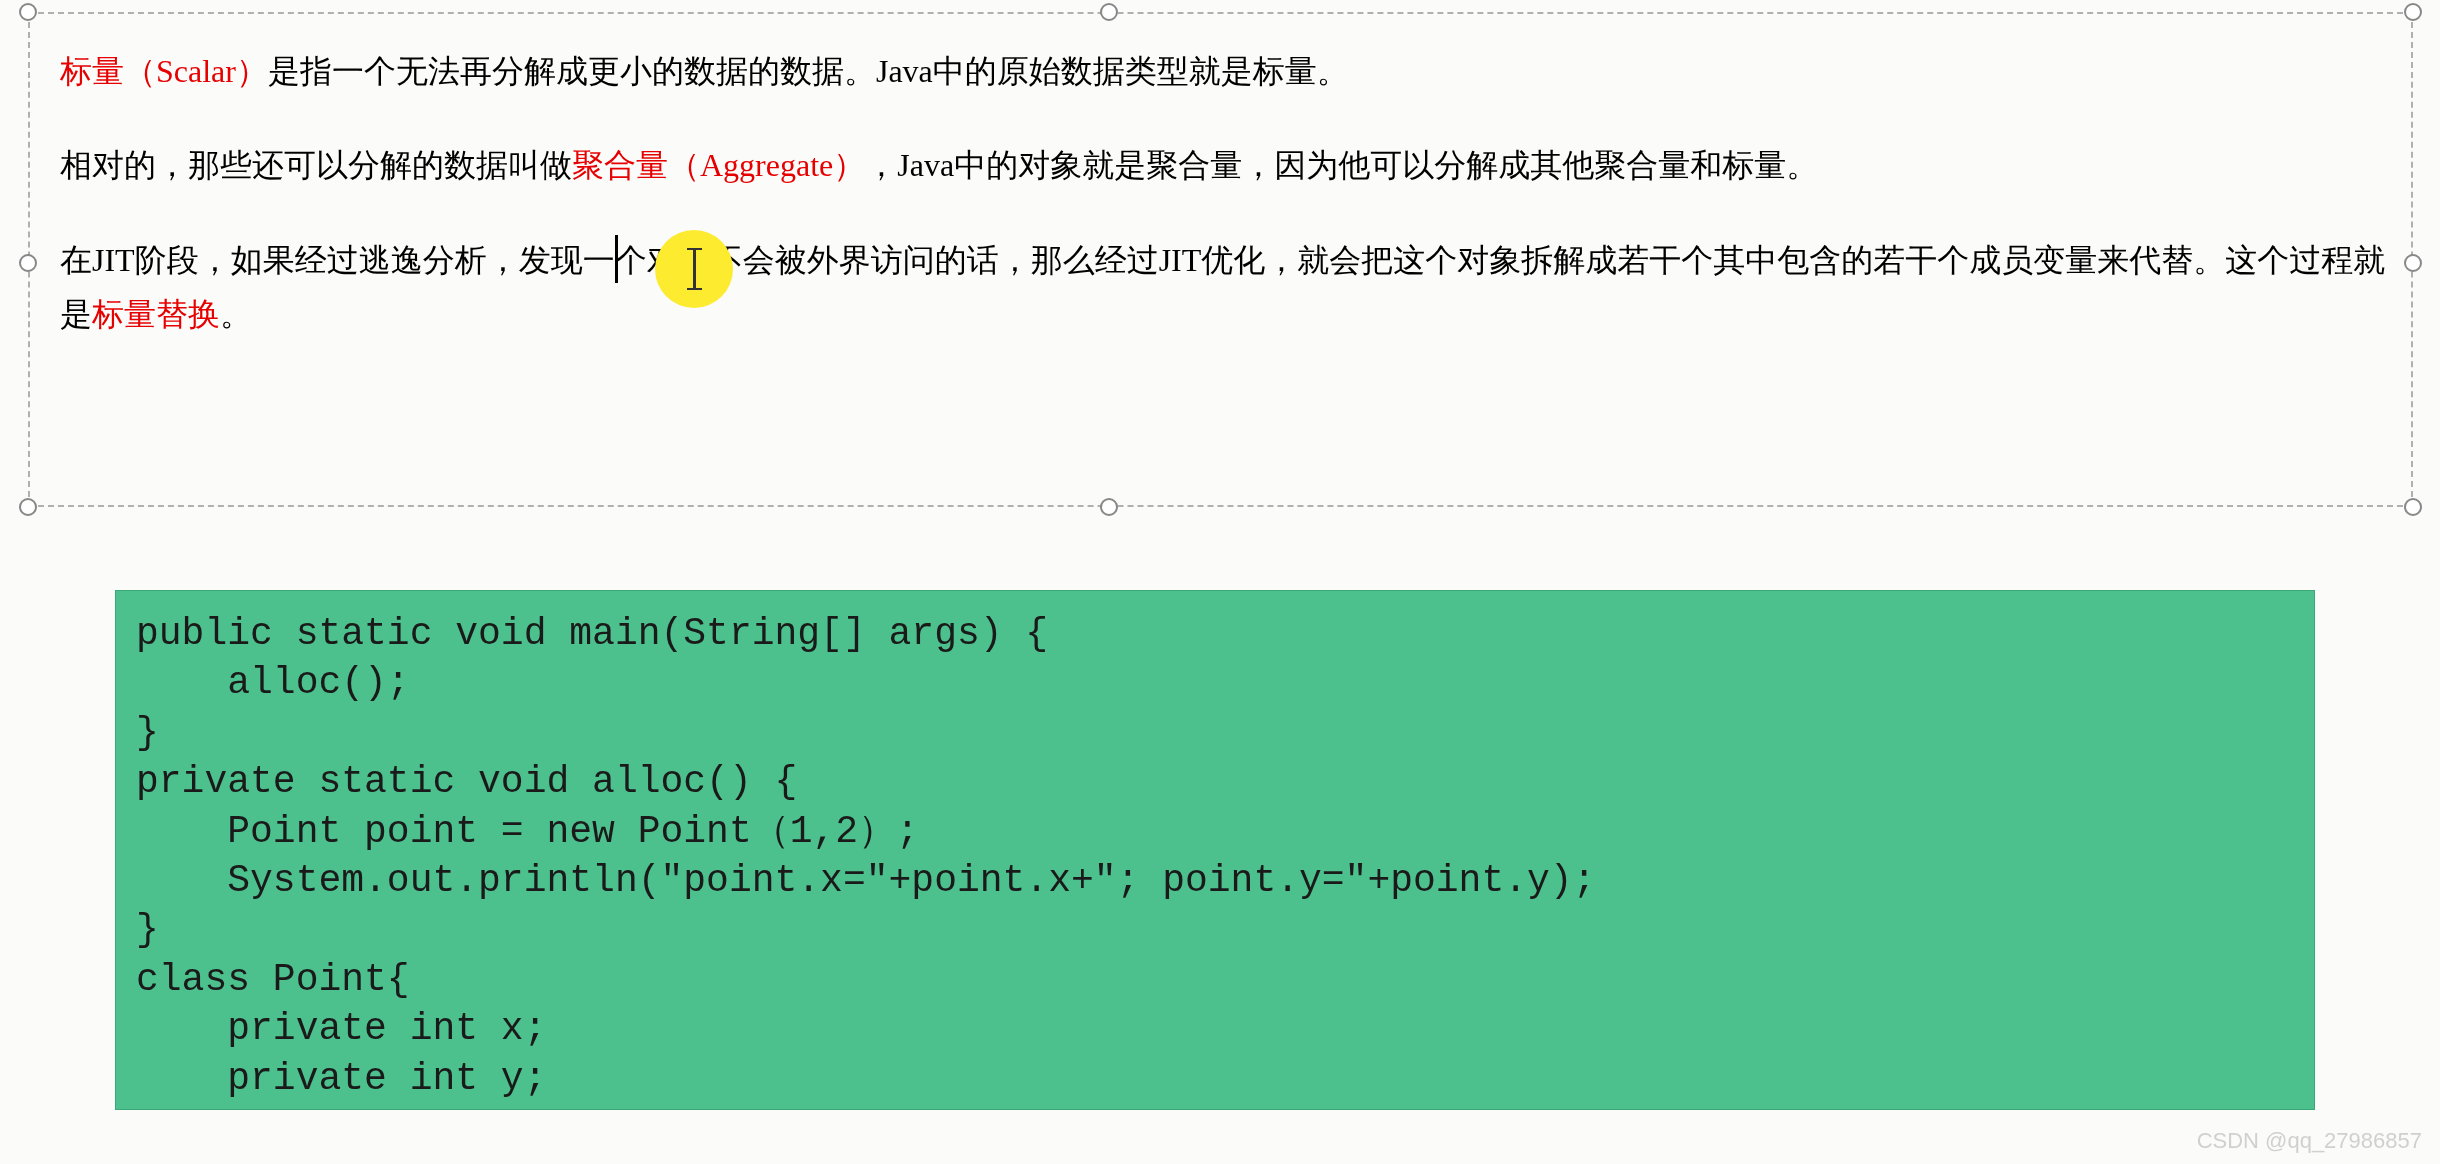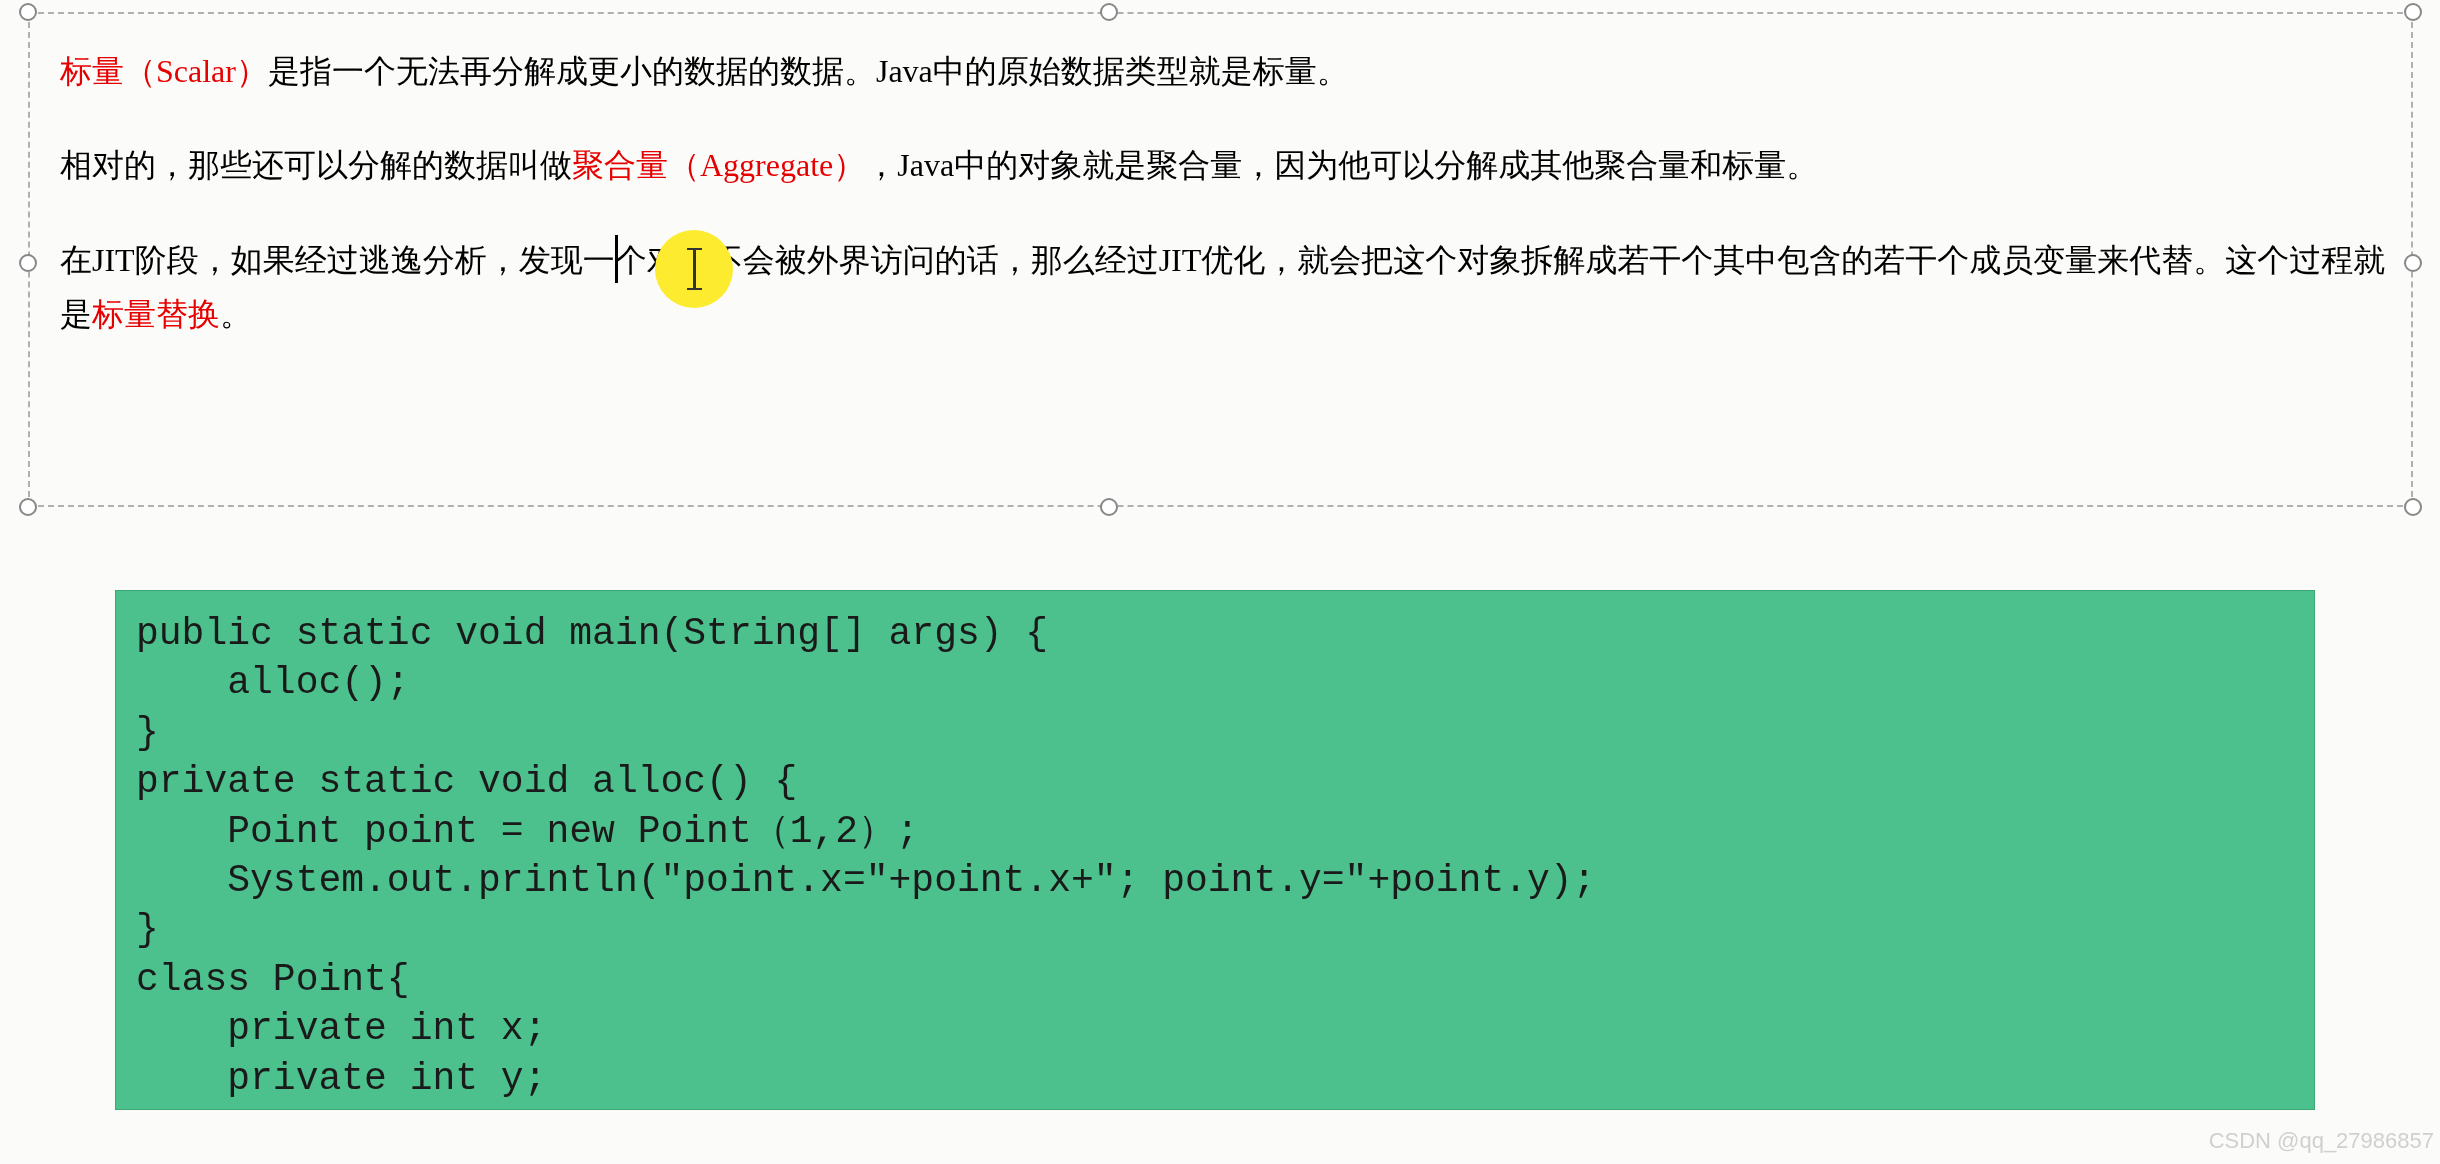--- a/index.html
+++ b/index.html
@@ -92,21 +92,21 @@
       padding: 18px 20px;
       font-family: "Consolas", "Courier New", monospace;
       font-size: 38px;
       line-height: 1.3;
       color: #1a1a1a;
       white-space: pre;
       overflow: hidden;
     }
     .watermark {
       position: absolute;
-      right: 6px;
+      right: 18px;
       bottom: 10px;
       font-size: 22px;
       color: #d0d0d0;
       font-family: sans-serif;
     }
   </style>
 </head>
 <body>
 
 <div class="text-box">

